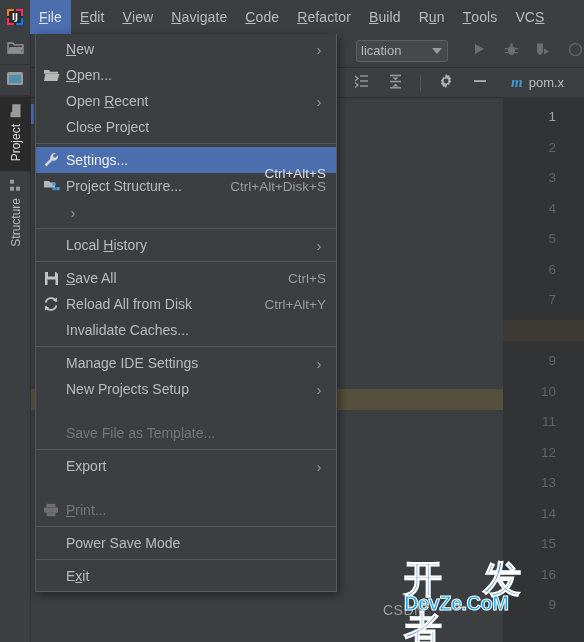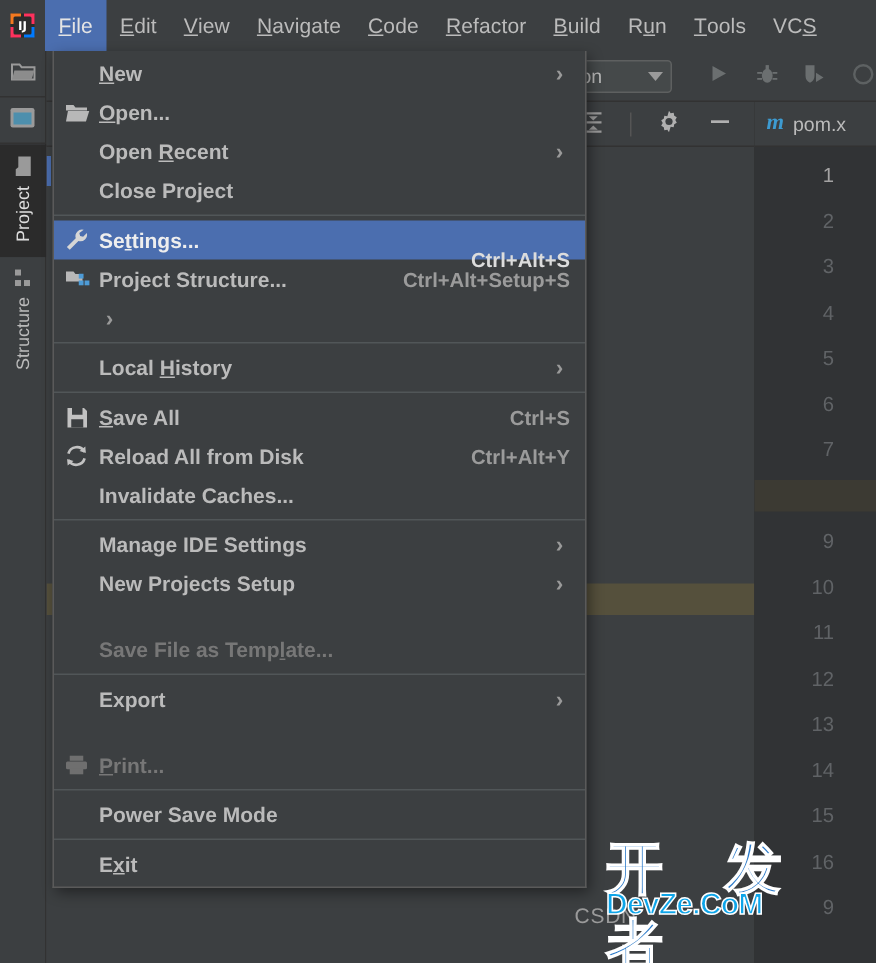--- a/index.html
+++ b/index.html
@@ -180,29 +180,28 @@
   .gline.cur { color: #a4a3a3; }
   .gutter-olive {
     position: absolute; left: 0; right: 0; height: 21px;
     background: #3c3a33;
   }
 
   
   .dropdown {
     position: absolute;
     left: 35px; top: 34px;
-    width: 356px;
+    width: 302px;
     background: #3c3f41;
     border: 1px solid #5a5a5a;
     border-top: none;
     box-shadow: 2px 3px 9px rgba(0,0,0,.45);
     box-sizing: border-box;
     padding: 2px 0 2px 0;
     z-index: 50;
-    font-weight: bold;
   }
   .mi {
     position: relative;
     height: 26px;
     display: flex; align-items: center;
     box-sizing: border-box;
     padding: 0 10px 0 0;
     font-size: 14px;
     color: #bbbbbb;
     white-space: nowrap;
@@ -518,21 +517,21 @@
     <div class="mi">
       <div class="mi-icon">
         <svg width="17" height="14" viewBox="0 0 17 14">
           <path d="M1 2 h5 l1.3 1.6 H12 v5 H1 Z" fill="#b8b8b8"></path>
           <rect x="9.5" y="8" width="3.2" height="3.2" fill="#4d9bd6"></rect>
           <rect x="13.4" y="8" width="3.2" height="3.2" fill="#4d9bd6"></rect>
           <rect x="9.5" y="3.5" width="3.2" height="3.2" fill="#4d9bd6"></rect>
         </svg>
       </div>
       <div class="mi-label">Project Structure...</div>
-      <div class="mi-accel">Ctrl+Alt+Setup+S</div>
+      <div class="mi-accel">Ctrl+Alt+Disk+S</div>
     </div>
 
     <div class="mi">
       <div class="mi-icon"></div>
       <div class="mi-arrow">›</div>
     </div>
 
     <div class="mi-sep"></div>
 
     <div class="mi">

